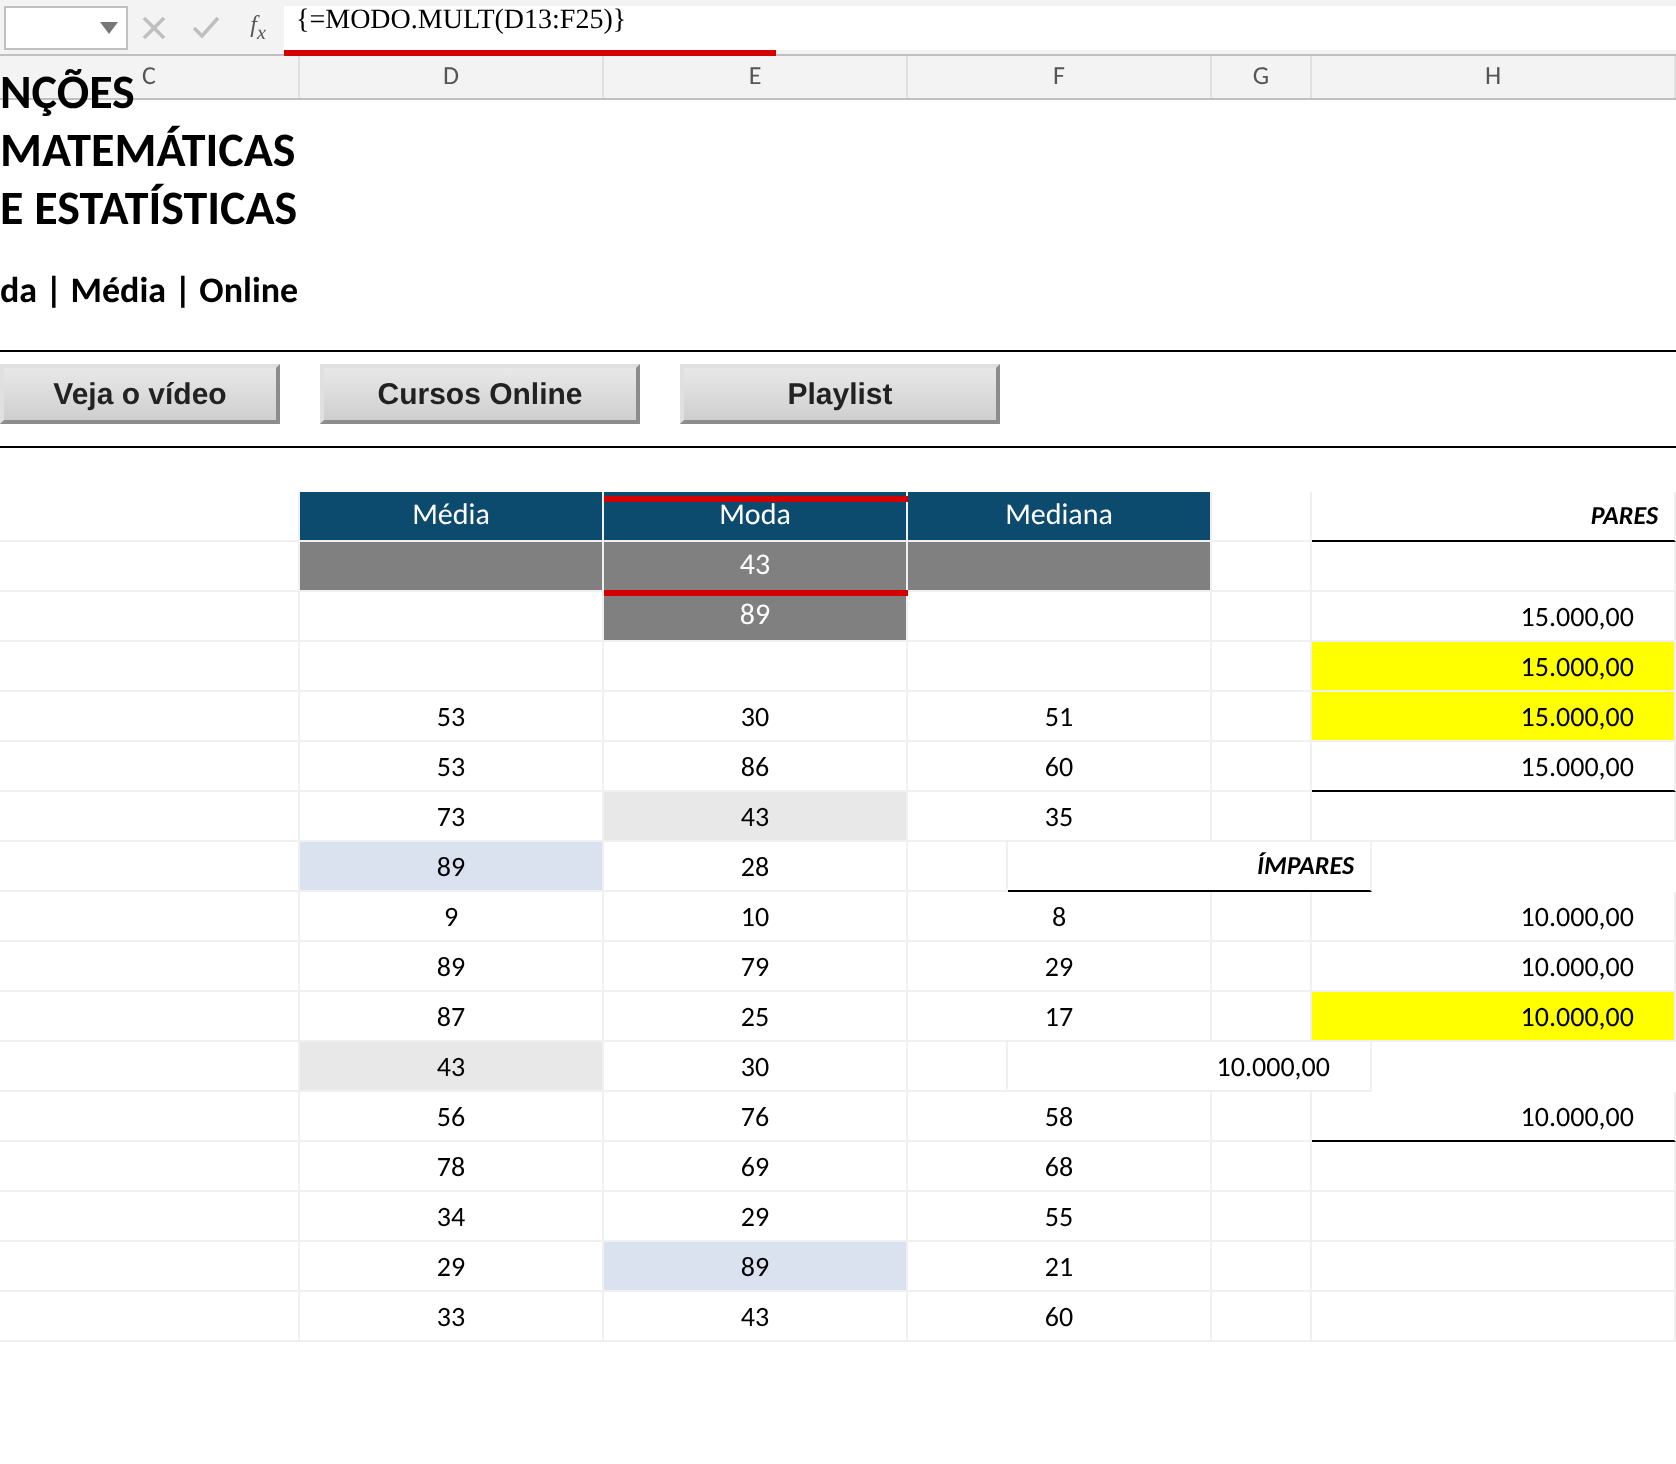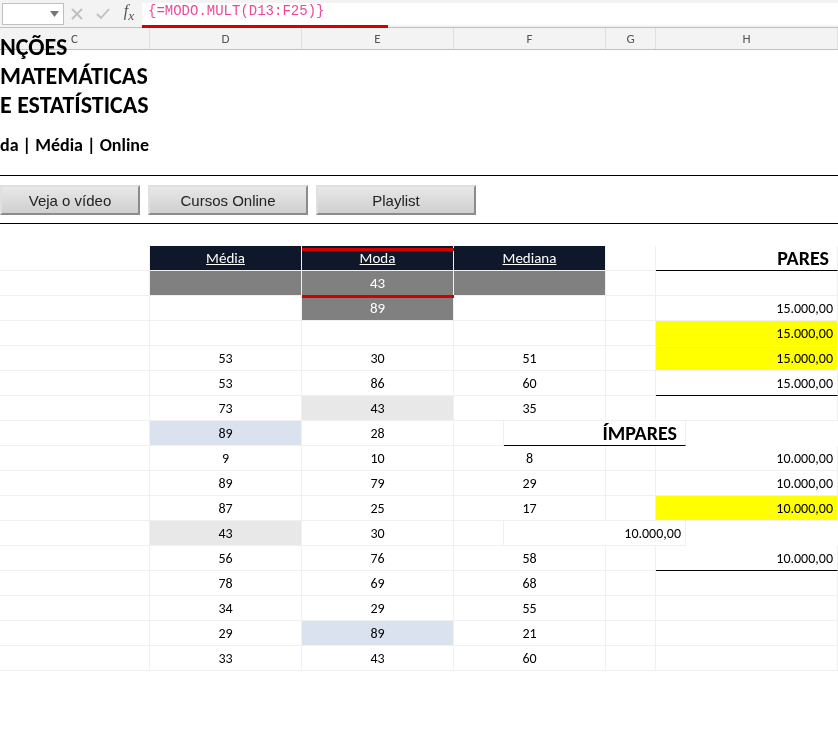--- a/index.html
+++ b/index.html
@@ -2,58 +2,58 @@
 <html><head>
 <meta charset="utf-8">
 <style>
   * { box-sizing: border-box; margin: 0; padding: 0; }
   body { font-family: Calibri, Arial, sans-serif; font-size: 14px; background: #fff; width: 838px; height: 732px; overflow: hidden; color: #000; }
 
   .fbar { height: 28px; border-bottom: 1px solid #c0c0c0; display: flex; align-items: center; background: #f3f3f3; }
   .fbar .namebox { width: 62px; height: 22px; border: 1px solid #c0c0c0; background: #fff; margin-left: 2px; display: flex; align-items: center; justify-content: flex-end; padding-right: 4px; }
   .fbar .namebox svg { margin-left: auto; }
   .fbar .btn { width: 26px; height: 22px; display: flex; align-items: center; justify-content: center; color: #bfbfbf; }
-  .fbar .fx { width: 26px; color: #555; font-style: italic; font-family: "Times New Roman", serif; font-size: 16px; display: flex; align-items: center; justify-content: center; }
-  .fbar .finput { flex: 1; height: 22px; background: #fff; border: none; padding-left: 6px; color: #ec4899; font-family: Liberation Mono, monospace; font-size: 14px; position: relative; }
+  .fbar .fx { width: 26px; color: #555; font-style: italic; font-family: "Times New Roman", serif; font-size: 12px; display: flex; align-items: center; justify-content: center; }
+  .fbar .finput { flex: 1; height: 22px; background: #fff; border: none; padding-left: 6px; color: #000000; font-family: Liberation Serif, serif; font-size: 14px; position: relative; }
   .fbar .redunder { position: absolute; left: 0; right: 0; bottom: -3px; height: 3px; background: #d40000; width: 246px; }
 
   .colhdr { height: 22px; border-bottom: 1px solid #c0c0c0; display: flex; background: #f3f3f3; color: #555; font-size: 13px; }
   .colhdr div { border-right: 1px solid #e0e0e0; display: flex; align-items: center; justify-content: center; }
 
   .grid { position: relative; }
 
-  .row { display: flex; height: 25px; align-items: center; }
+  .row { display: flex; height: 25px; }
   .cell { border-right: 1px solid #f0f0f0; border-bottom: 1px solid #f0f0f0; height: 100%; display: flex; align-items: center; }
 
   .wC { width: 150px; }
   .wD { width: 152px; }
   .wE { width: 152px; }
   .wF { width: 152px; }
   .wG { width: 50px; }
   .wH { width: 182px; }
 
   .title { font-weight: bold; font-size: 24px; padding-left: 0; }
   .subtitle { font-weight: bold; font-size: 18px; }
 
   .btn3d {
     display: inline-flex; align-items: center; justify-content: center;
     background: linear-gradient(#e8e8e8, #cfcfcf);
     border: 2px outset #e0e0e0; height: 30px; width: 160px;
-    font-weight: normal; font-size: 15px; color: #222;
-    margin-right: 8px; cursor: pointer;
+    font-weight: bold; font-size: 15px; color: #222;
+    margin-right: 20px; cursor: pointer;
   }
 
-  .hcell { background: #0f172a; color: #fff; text-align: center; justify-content: center; font-size: 15px; text-decoration: underline; }
+  .hcell { background: #0c4a6e; color: #fff; text-align: center; justify-content: center; font-size: 15px; }
   .gcell { background: #808080; color: #fff; text-align: center; justify-content: center; font-size: 15px; }
   .num { justify-content: center; }
-  .numR { justify-content: flex-end; padding-right: 4px; }
+  .numR { justify-content: flex-end; padding-right: 20px; }
   .hilite { background: #dbe2ef; }
   .hiliteg { background: #e8e8e8; }
   .yellow { background: #ffff00; }
-  .boldr { font-weight: bold; justify-content: flex-end; padding-right: 8px; border-bottom: 1px solid #000 !important; font-size: 20px;}
+  .boldr { font-weight: bold; justify-content: flex-end; padding-right: 8px; border-bottom: 1px solid #000 !important; font-size: 13px; font-style: italic;}
   .bline { border-bottom: 1px solid #000 !important; }
 
   .redbar { position: absolute; height: 3px; background: #d40000; }
 </style>
 </head>
 <body>
 
 <div class="fbar">
   <div class="namebox">
     <svg width="9" height="6" viewBox="0 0 9 6">

